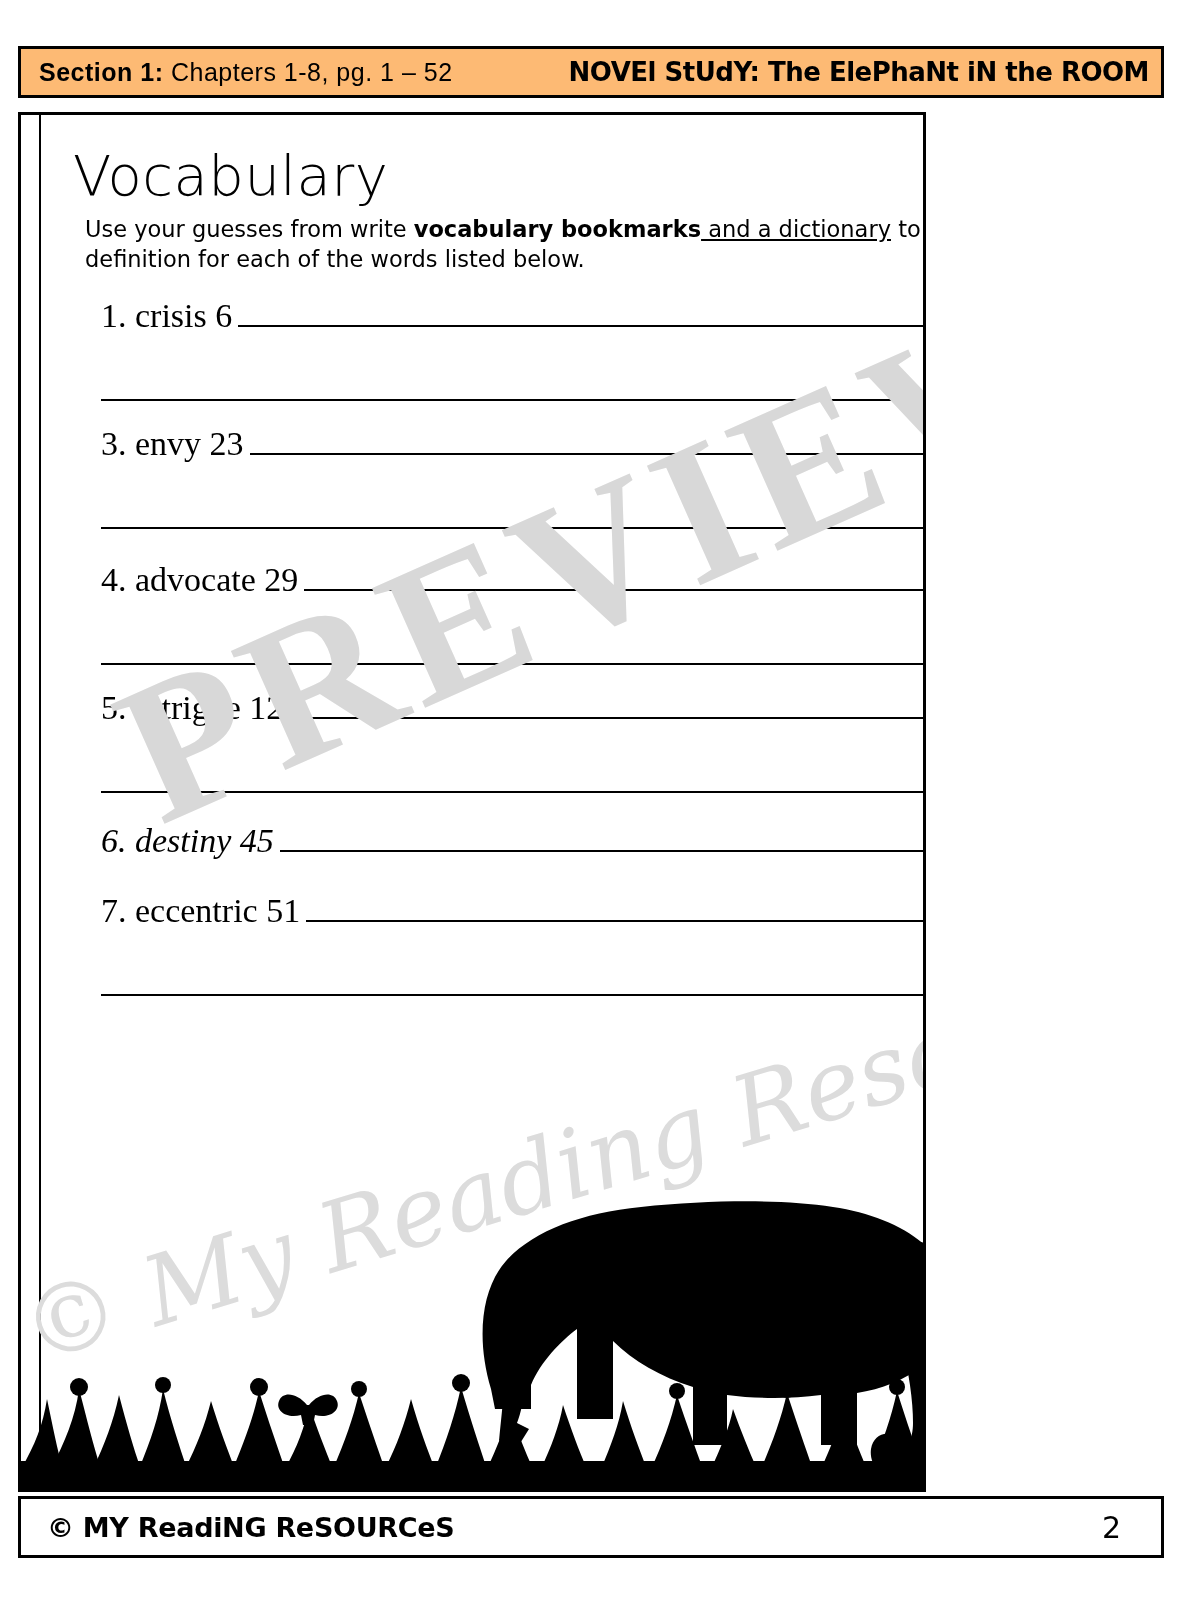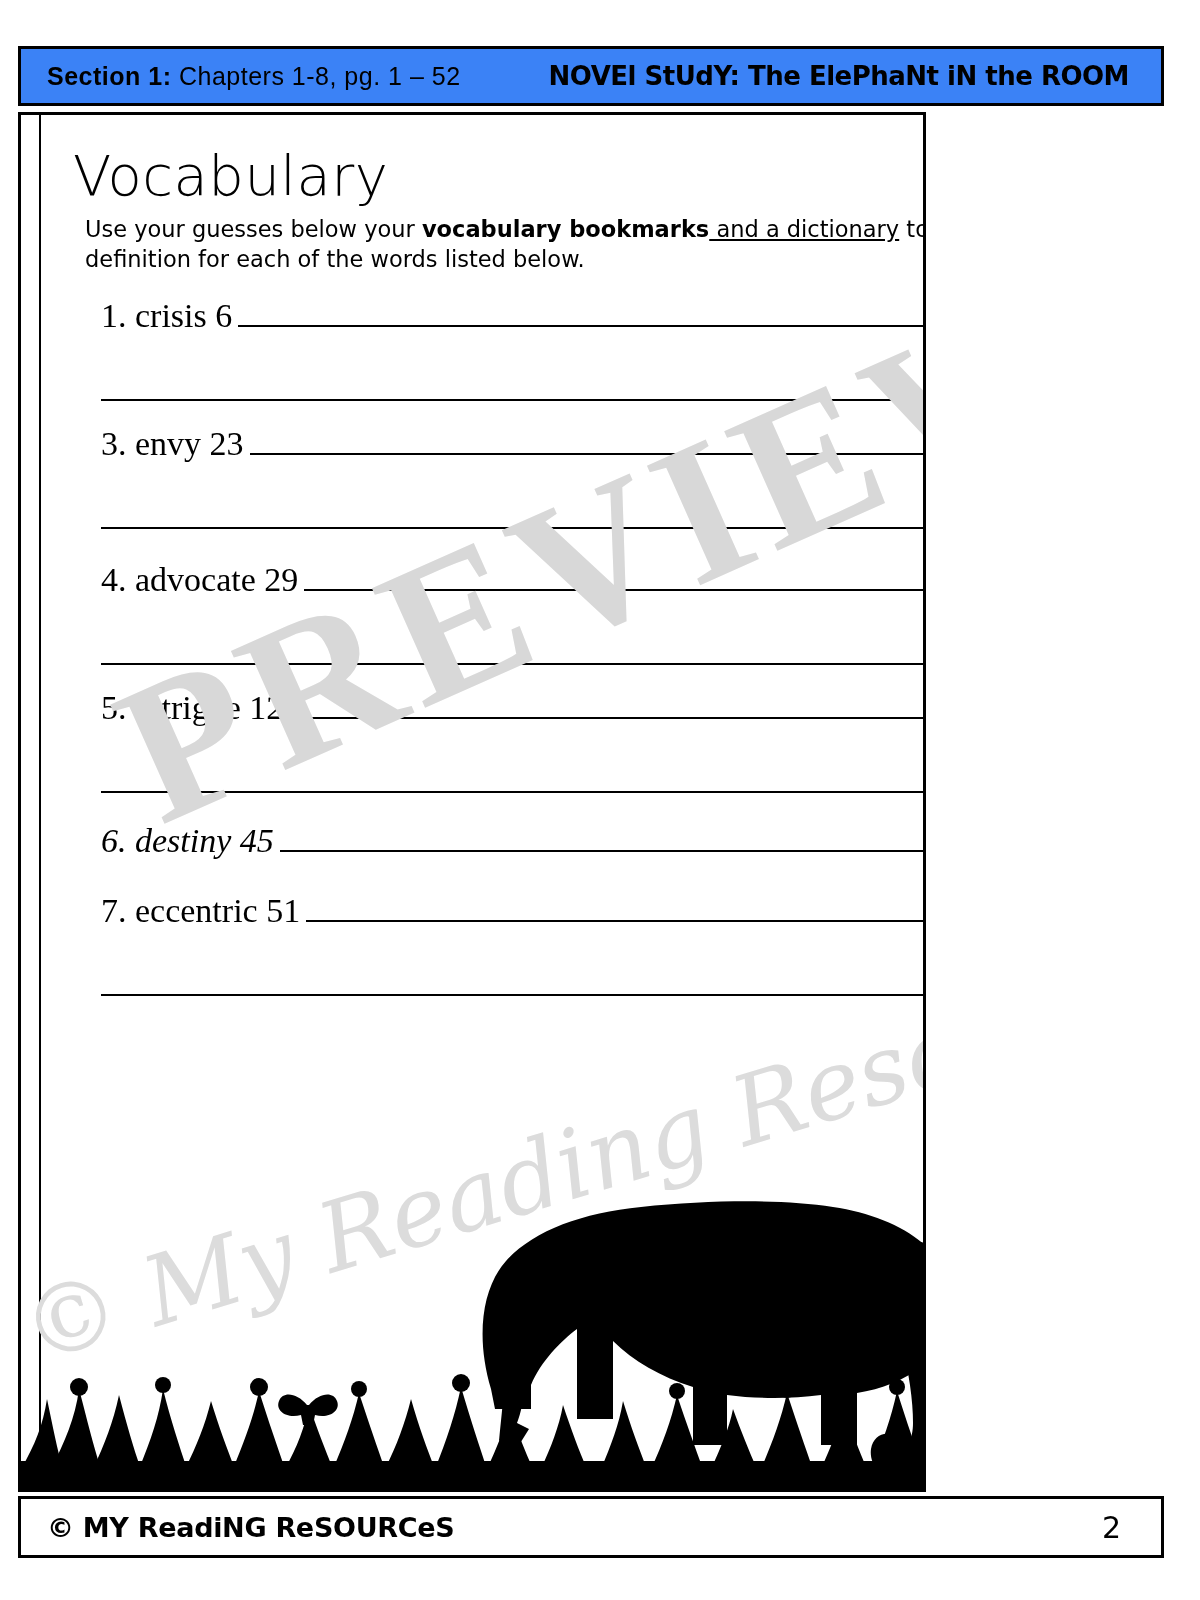--- a/index.html
+++ b/index.html
@@ -22,43 +22,42 @@
     width: 1200px;
     height: 1600px;
   }
 
   
   .header-bar {
     position: absolute;
     left: 18px;
     top: 46px;
     width: 1146px;
-    height: 60px;
+    height: 52px;
     border: 3px solid #000;
     box-sizing: border-box;
-    background: #3b82f6;
+    background: #fdba74;
     display: flex;
     align-items: center;
-    padding-left: 8px;
   }
   .header-left {
     margin-left: 18px;
     font-size: 25px;
     letter-spacing: 0.5px;
     white-space: nowrap;
   }
   .header-left .sec {
     font-weight: bold;
   }
   .header-left .chap {
     font-weight: normal;
   }
   .header-right {
     position: absolute;
-    right: 32px;
+    right: 12px;
     font-size: 26px;
     font-weight: bold;
     font-family: "DejaVu Sans", sans-serif;
     letter-spacing: -0.5px;
     white-space: nowrap;
   }
 
   
   .content-frame {
     position: absolute;
@@ -228,21 +227,21 @@
     </div>
     <div class="header-right">NOVEl StUdY: The ElePhaNt iN the ROOM</div>
   </div>
 
   <div class="content-frame">
     <div class="inner-edge"></div>
 
     <div class="title">Vocabulary</div>
 
     <div class="instructions">
-      <span>Use your guesses below your </span><span class="bi">vocabulary bookmarks</span><span class="u"> and a dictionary</span><span> to write a definition for each of the words listed below.</span>
+      <span>Use your guesses from write </span><span class="bi">vocabulary bookmarks</span><span class="u"> and a dictionary</span><span> to write a definition for each of the words listed below.</span>
     </div>
 
     <div class="vocab-list">
 
       <div class="vocab-item" style="margin-top:0;">
         <div class="line-row">
           <span class="term"><span>1.</span> <span>crisis</span> <span>6</span></span>
           <span class="rule"></span>
         </div>
         <div class="rule-full" style="margin-top:42px;"></div>

